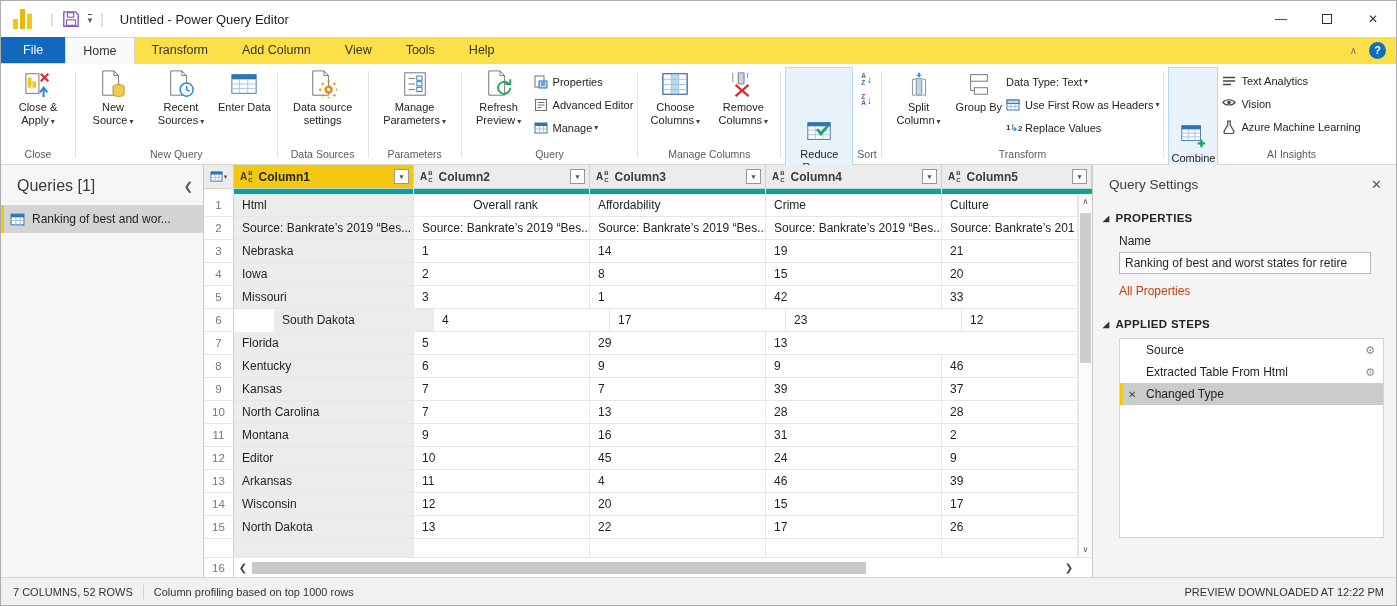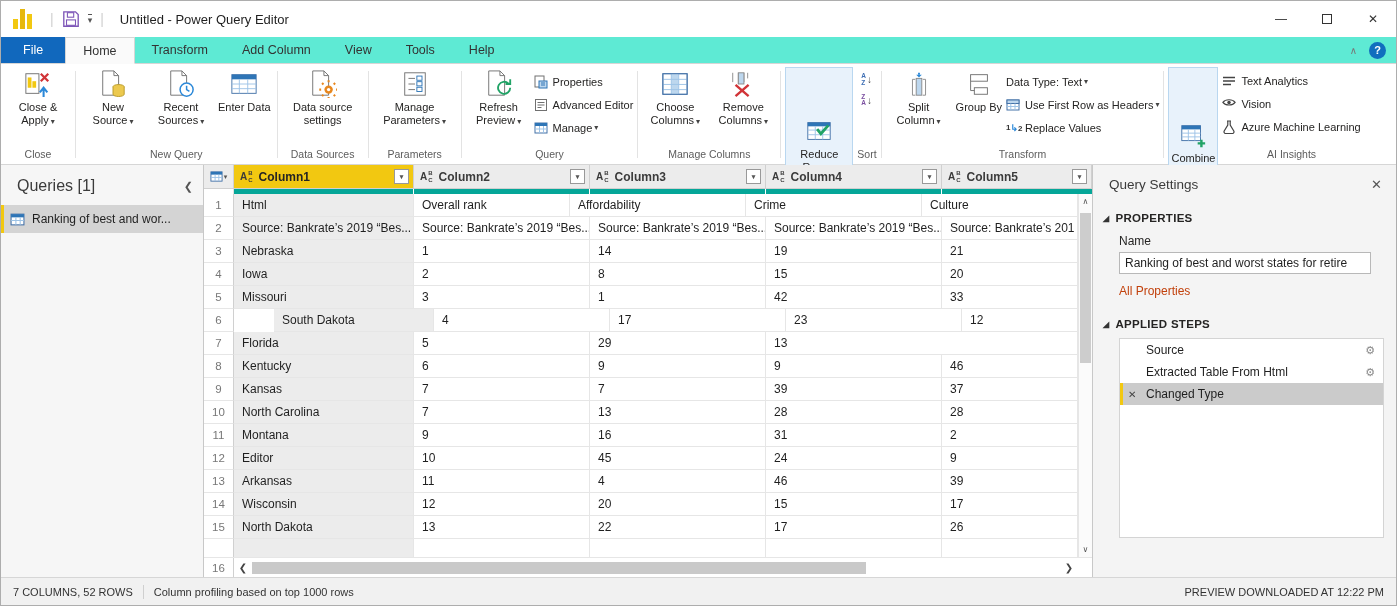--- a/index.html
+++ b/index.html
@@ -14,21 +14,21 @@
   .pbi-logo i:nth-child(1){height:10px;} .pbi-logo i:nth-child(2){height:20px; background:#e6b80e;} .pbi-logo i:nth-child(3){height:15px;}
   .tb-sep { color:#d0d0d0; font-size:14px; margin:0 8px; }
   .save-ico svg { width:18px; height:18px; display:block; }
   .tb-caret { font-size:9px; color:#555; margin-left:8px; border-top:1px solid #555; padding-top:1px; line-height:8px; }
   .tb-title { font-size:13px; color:#1f1f1f; margin-left:8px; }
   .win-btns { margin-left:auto; display:flex; height:36px; }
   .win-btn { width:46px; display:flex; align-items:center; justify-content:center; font-size:12px; color:#333; }
   .win-btn .sq { width:10px; height:10px; border:1px solid #333; display:block; }
 
   
-  .tabstrip { height:27px; display:flex; align-items:stretch; background:#5eead4; border-bottom:1px solid #d6d6d6; flex:0 0 auto; }
+  .tabstrip { height:27px; display:flex; align-items:stretch; background:#fde047; border-bottom:1px solid #d6d6d6; flex:0 0 auto; }
   .tab { display:flex; align-items:center; padding:0 17px; font-size:12.5px; color:#333; }
   .tab.file { background:#1168bd; color:#fff; padding:0 22px; }
   .tab.active { background:#fafafa; border:1px solid #d6d6d6; border-bottom:1px solid #fafafa; margin-bottom:-1px; }
   .tabstrip-right { margin-left:auto; display:flex; align-items:center; gap:12px; padding-right:10px; }
   .collapse-ribbon { font-size:10px; color:#777; }
   .help-btn { width:17px; height:17px; border-radius:50%; background:#106ebe; color:#fff; font-size:11px; font-weight:bold; display:flex; align-items:center; justify-content:center; }
 
   
   .ribbon { height:101px; background:#fff; border-bottom:1px solid #d6d6d6; display:flex; align-items:stretch; padding:3px 2px 0 2px; flex:0 0 auto; }
   .rgroup { display:flex; flex-direction:column; padding:0 2px; }
@@ -591,21 +591,21 @@
           <div class="qseg" style="width: 176px;"></div>
           <div class="qseg" style="width: 176px;"></div>
           <div class="qseg" style="width: 176px;"></div>
           <div class="qseg last"></div>
         </div>
       <div class="grid-body">
         <div class="rows-col" id="grid-rows">
             <div class="grid-row">
               <div class="rownum">1</div>
               <div class="cell sel" style="width: 180px;">Html</div>
-              <div class="cell" style="width: 156px;">Overall rank</div>
+              <div class="cell" style="width: 176px; text-align: center;">Overall rank</div>
               <div class="cell" style="width: 176px;">Affordability</div>
               <div class="cell" style="width: 176px;">Crime</div>
               <div class="cell last">Culture</div>
             </div>
             <div class="grid-row">
               <div class="rownum">2</div>
               <div class="cell sel" style="width: 180px;">Source: Bankrate’s 2019 “Bes...</div>
               <div class="cell" style="width: 176px;">Source: Bankrate’s 2019 “Bes...</div>
               <div class="cell" style="width: 176px;">Source: Bankrate’s 2019 “Bes...</div>
               <div class="cell" style="width: 176px;">Source: Bankrate’s 2019 “Bes...</div>

